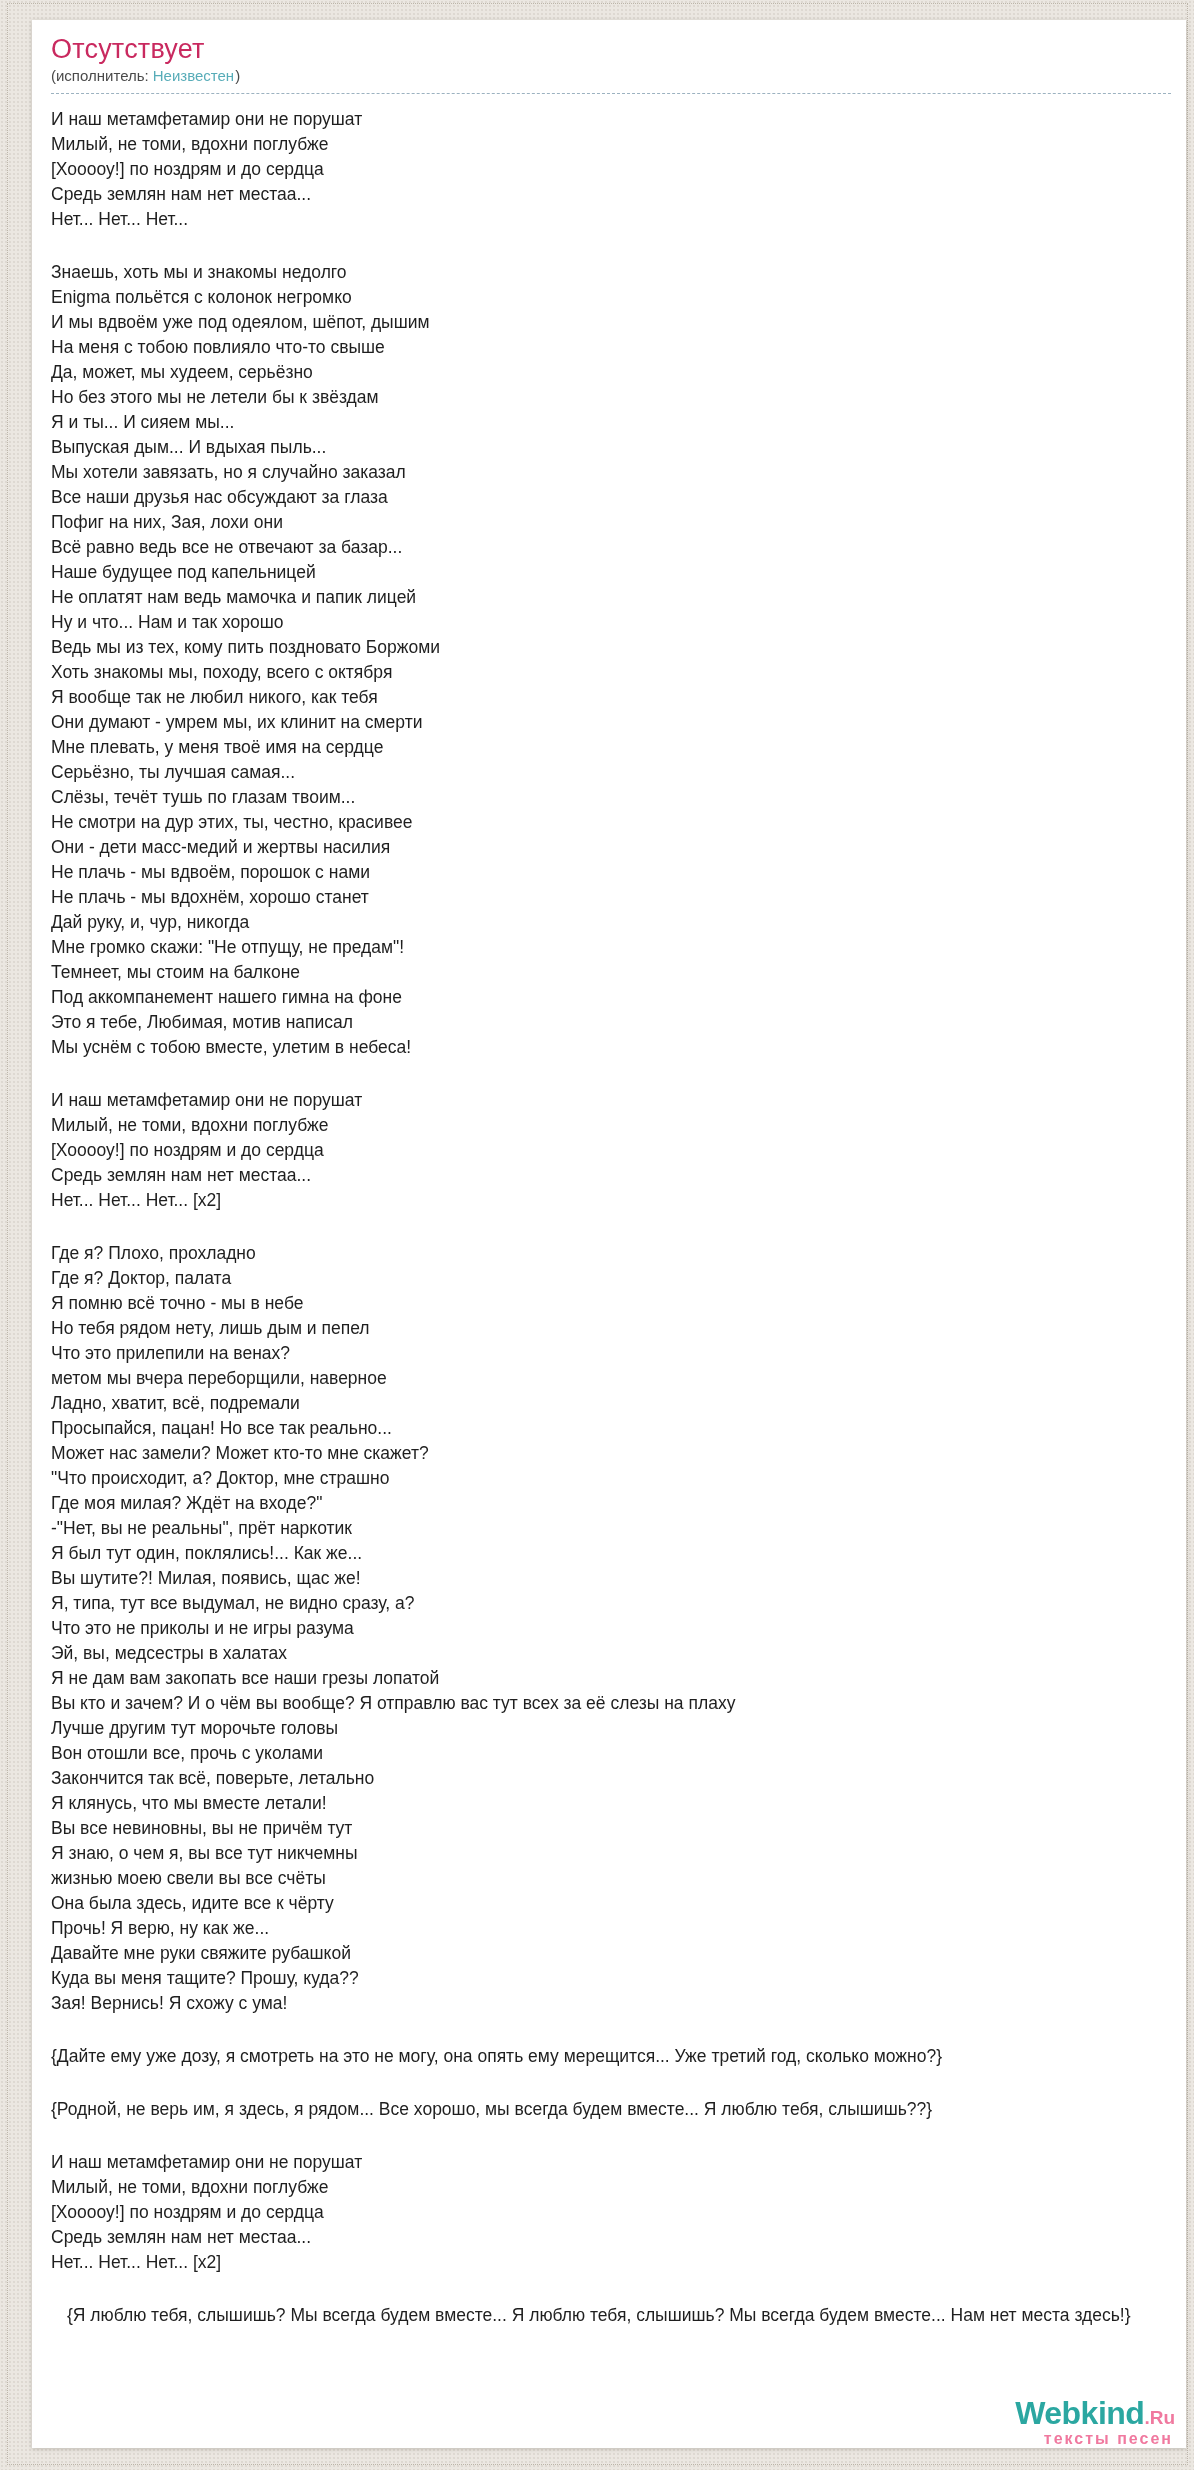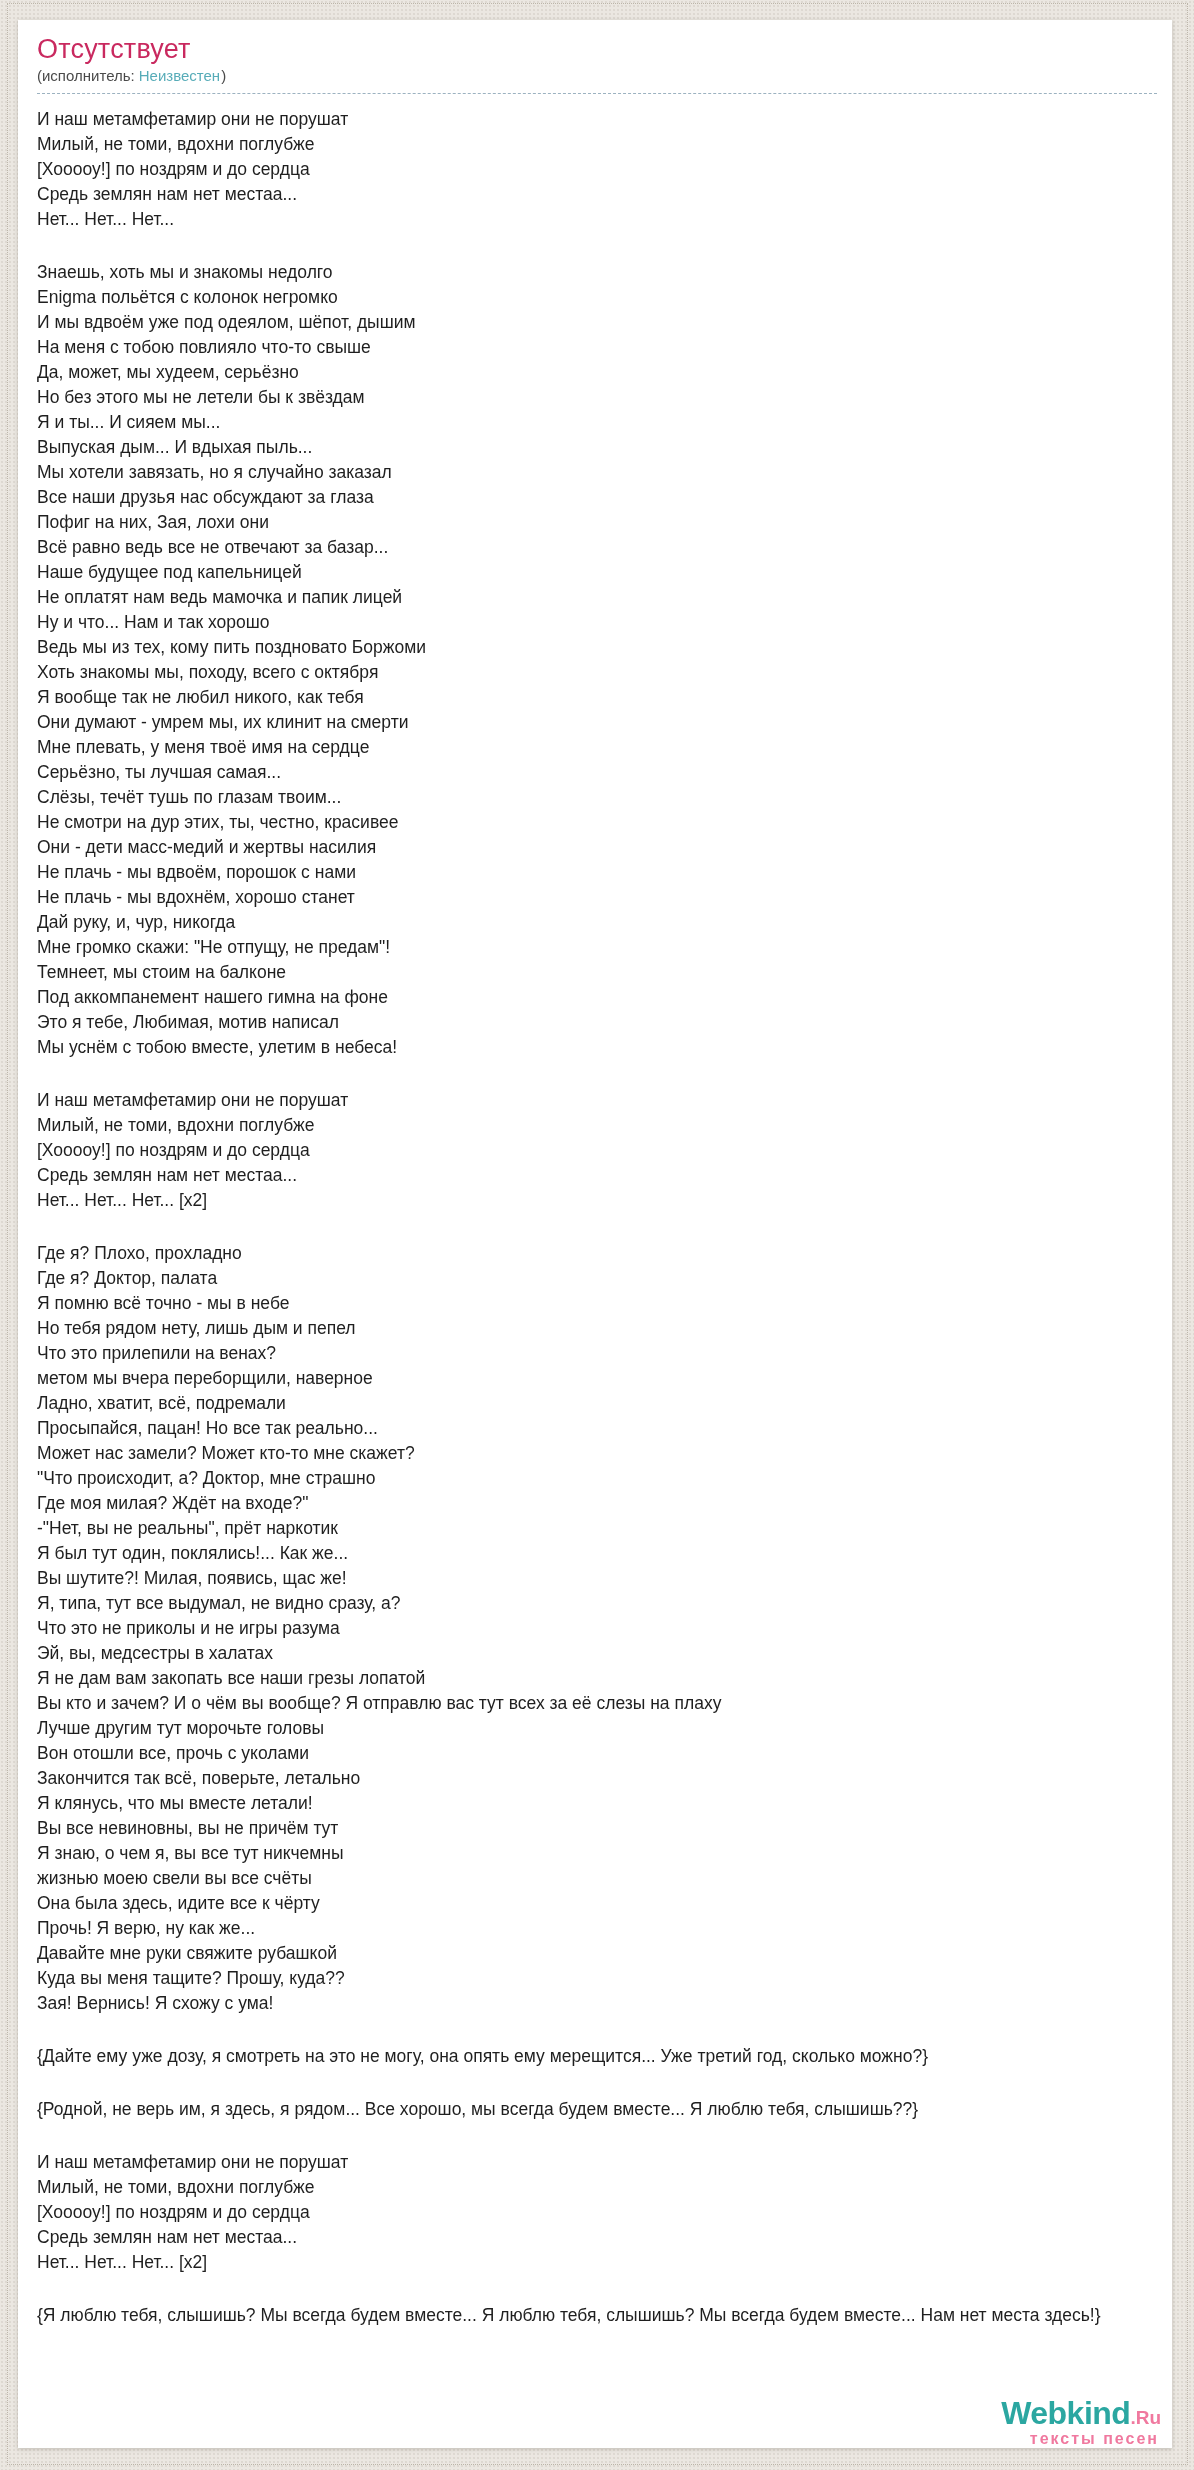--- a/index.html
+++ b/index.html
@@ -14,21 +14,21 @@
     font-family: "Liberation Sans", "DejaVu Sans", sans-serif;
   }
   .frame {
     position: absolute;
     inset: 3px 6px 5px 7px;
     border: 1px dotted #bcb5a9;
     pointer-events: none;
   }
   .card {
     position: absolute;
-    left: 18px;
+    left: 32px;
     top: 20px;
     width: 1154px;
     height: 2428px;
     background: #ffffff;
     box-shadow: 0 1px 4px rgba(60,55,45,0.25);
     box-sizing: border-box;
     padding: 10px 15px 0 19px;
   }
   h1.song-title {
     margin: 4px 0 0 0;
@@ -57,21 +57,21 @@
     height: 0;
   }
   .lyrics {
     margin-top: 13px;
     width: 1118px;
     color: #1f1f1f;
     font-size: 17.5px;
     line-height: 25px;
   }
   .lyrics p.stanza { margin: 0 0 28px 0; }
-  .lyrics p.stanza:last-child { margin-bottom: 0; }
+  .lyrics p.stanza:last-child { margin-bottom: 0; margin-left: 16px; }
   .logo {
     position: absolute;
     right: 11px;
     bottom: 1px;
     text-align: right;
     line-height: 1;
     cursor: pointer;
   }
   .logo .wordmark { white-space: nowrap; font-weight: 700; }
   .logo .logo-main {

